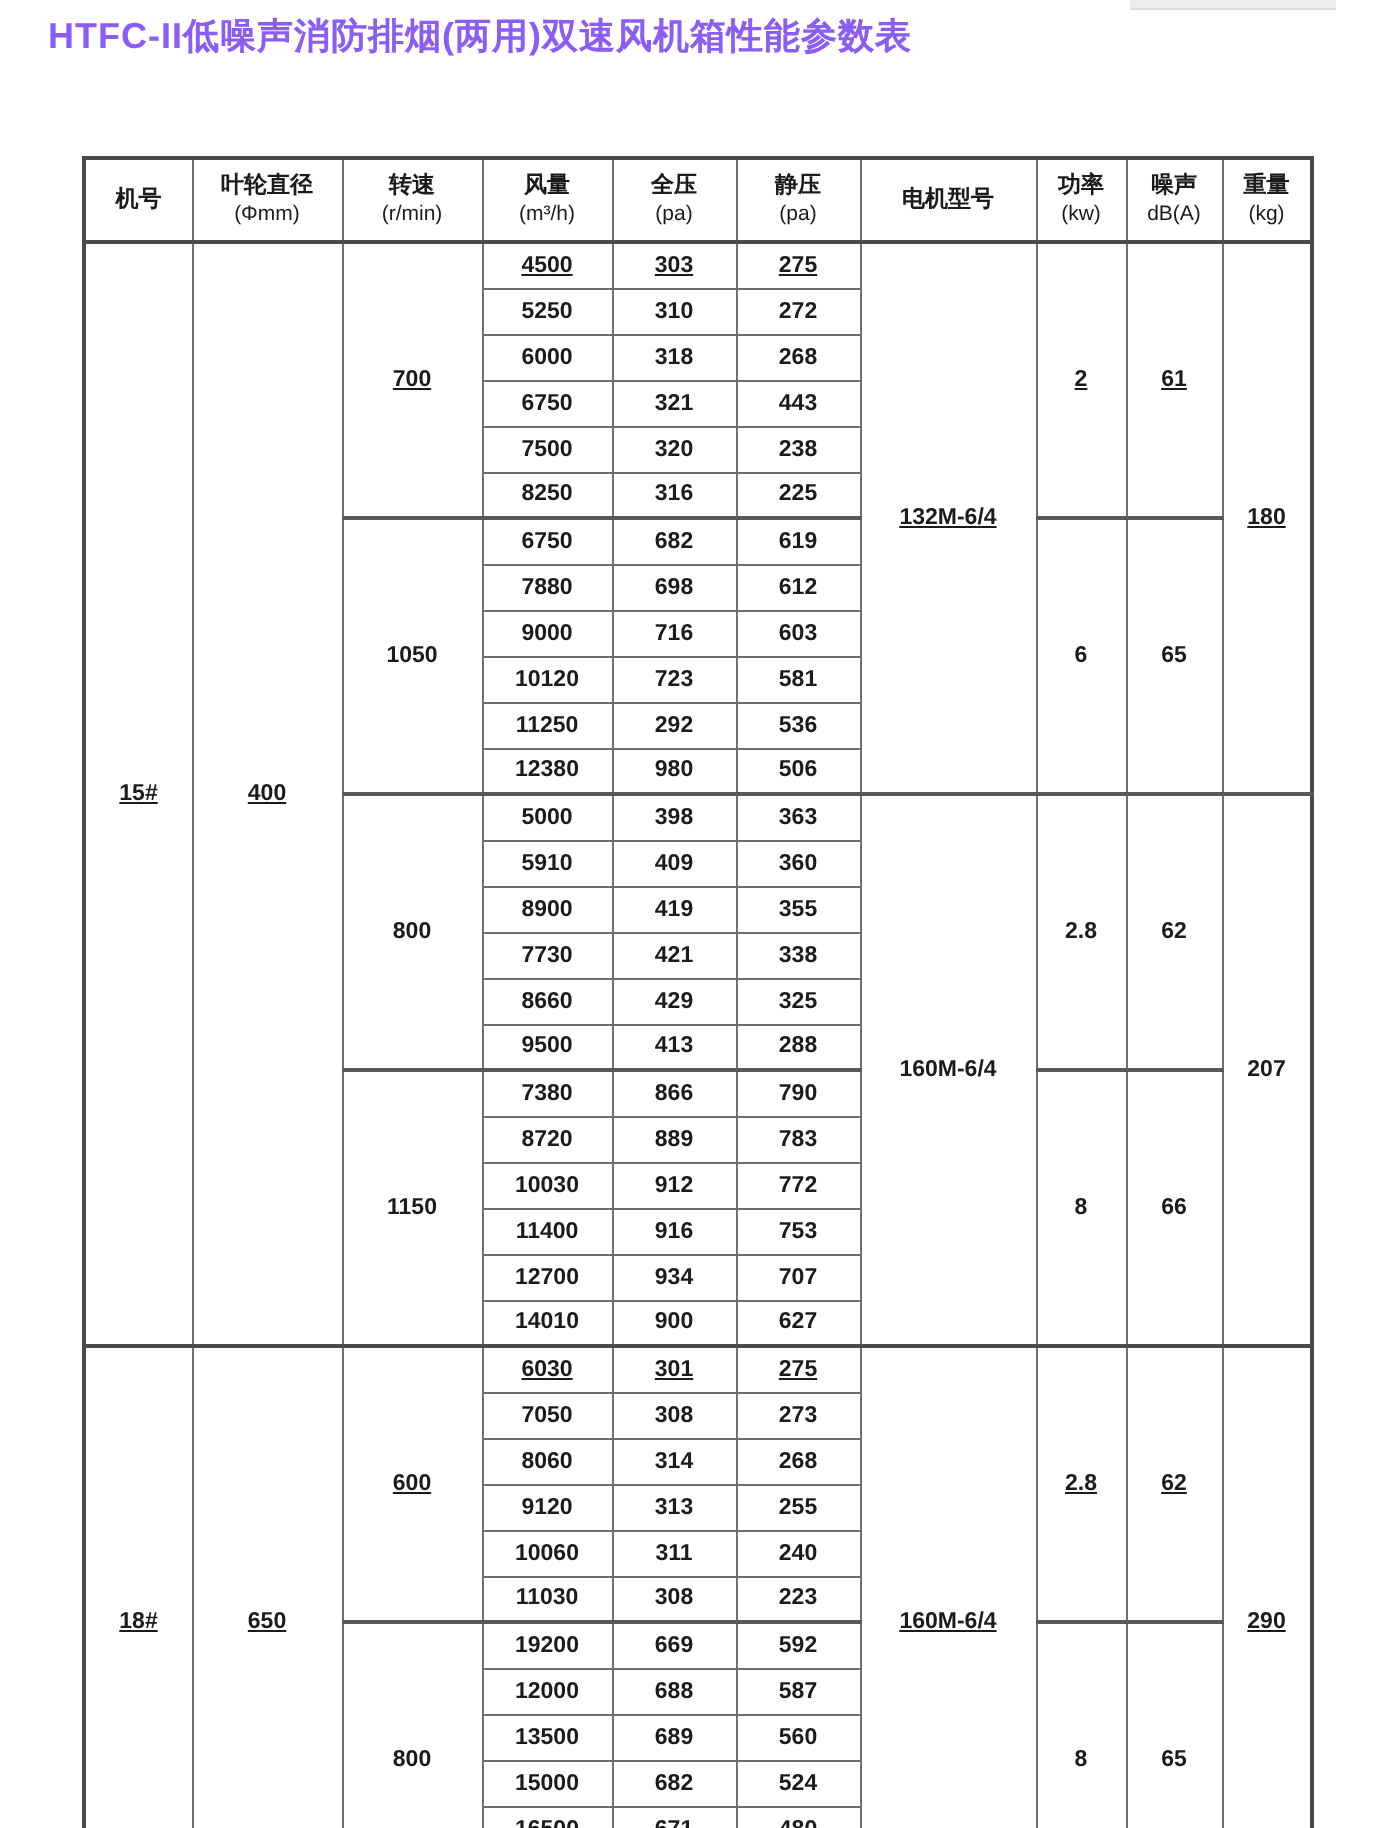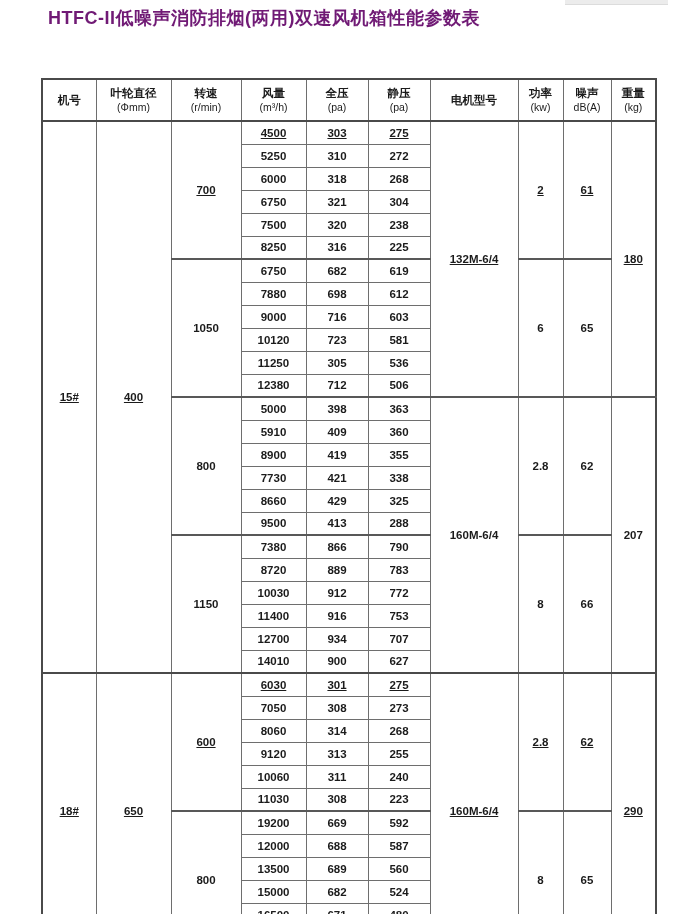--- a/index.html
+++ b/index.html
@@ -1,22 +1,22 @@
 <!DOCTYPE html>
 <html><head>
 <meta charset="utf-8">
 <style>
   html,body{margin:0;padding:0;}
   body{
     width:700px;height:914px;background:#ffffff;position:relative;overflow:hidden;
     font-family:"Liberation Sans","DejaVu Sans",sans-serif;
   }
   .page-title{
-    position:absolute;left:48px;top:6px;
-    font-size:18px;font-weight:bold;color:#701a75;
+    position:absolute;left:24px;top:6px;
+    font-size:18px;font-weight:bold;color:#8b5cf6;
     letter-spacing:0.5px;white-space:nowrap;
   }
   .scan-artifact{
     position:absolute;left:565px;top:0;width:103px;height:4px;
     background:#ececec;border-bottom:1px solid #dcdcdc;
   }
   table.spec{
     position:absolute;left:41px;top:38px;width:614px;
     border-collapse:collapse;table-layout:fixed;
     border:2px solid #4a4a4a;
@@ -118,21 +118,21 @@
         <td>272</td>
       </tr>
       <tr>
         <td>6000</td>
         <td>318</td>
         <td>268</td>
       </tr>
       <tr>
         <td>6750</td>
         <td>321</td>
-        <td>304</td>
+        <td>443</td>
       </tr>
       <tr>
         <td>7500</td>
         <td>320</td>
         <td>238</td>
       </tr>
       <tr>
         <td>8250</td>
         <td>316</td>
         <td>225</td>
@@ -155,26 +155,26 @@
         <td>716</td>
         <td>603</td>
       </tr>
       <tr>
         <td>10120</td>
         <td>723</td>
         <td>581</td>
       </tr>
       <tr>
         <td>11250</td>
-        <td>305</td>
+        <td>292</td>
         <td>536</td>
       </tr>
       <tr>
         <td>12380</td>
-        <td>712</td>
+        <td>980</td>
         <td>506</td>
       </tr>
       <tr class="section-start">
         <td rowspan="6">800</td>
         <td>5000</td>
         <td>398</td>
         <td>363</td>
         <td rowspan="12">160M-6/4</td>
         <td rowspan="6">2.8</td>
         <td rowspan="6">62</td>

